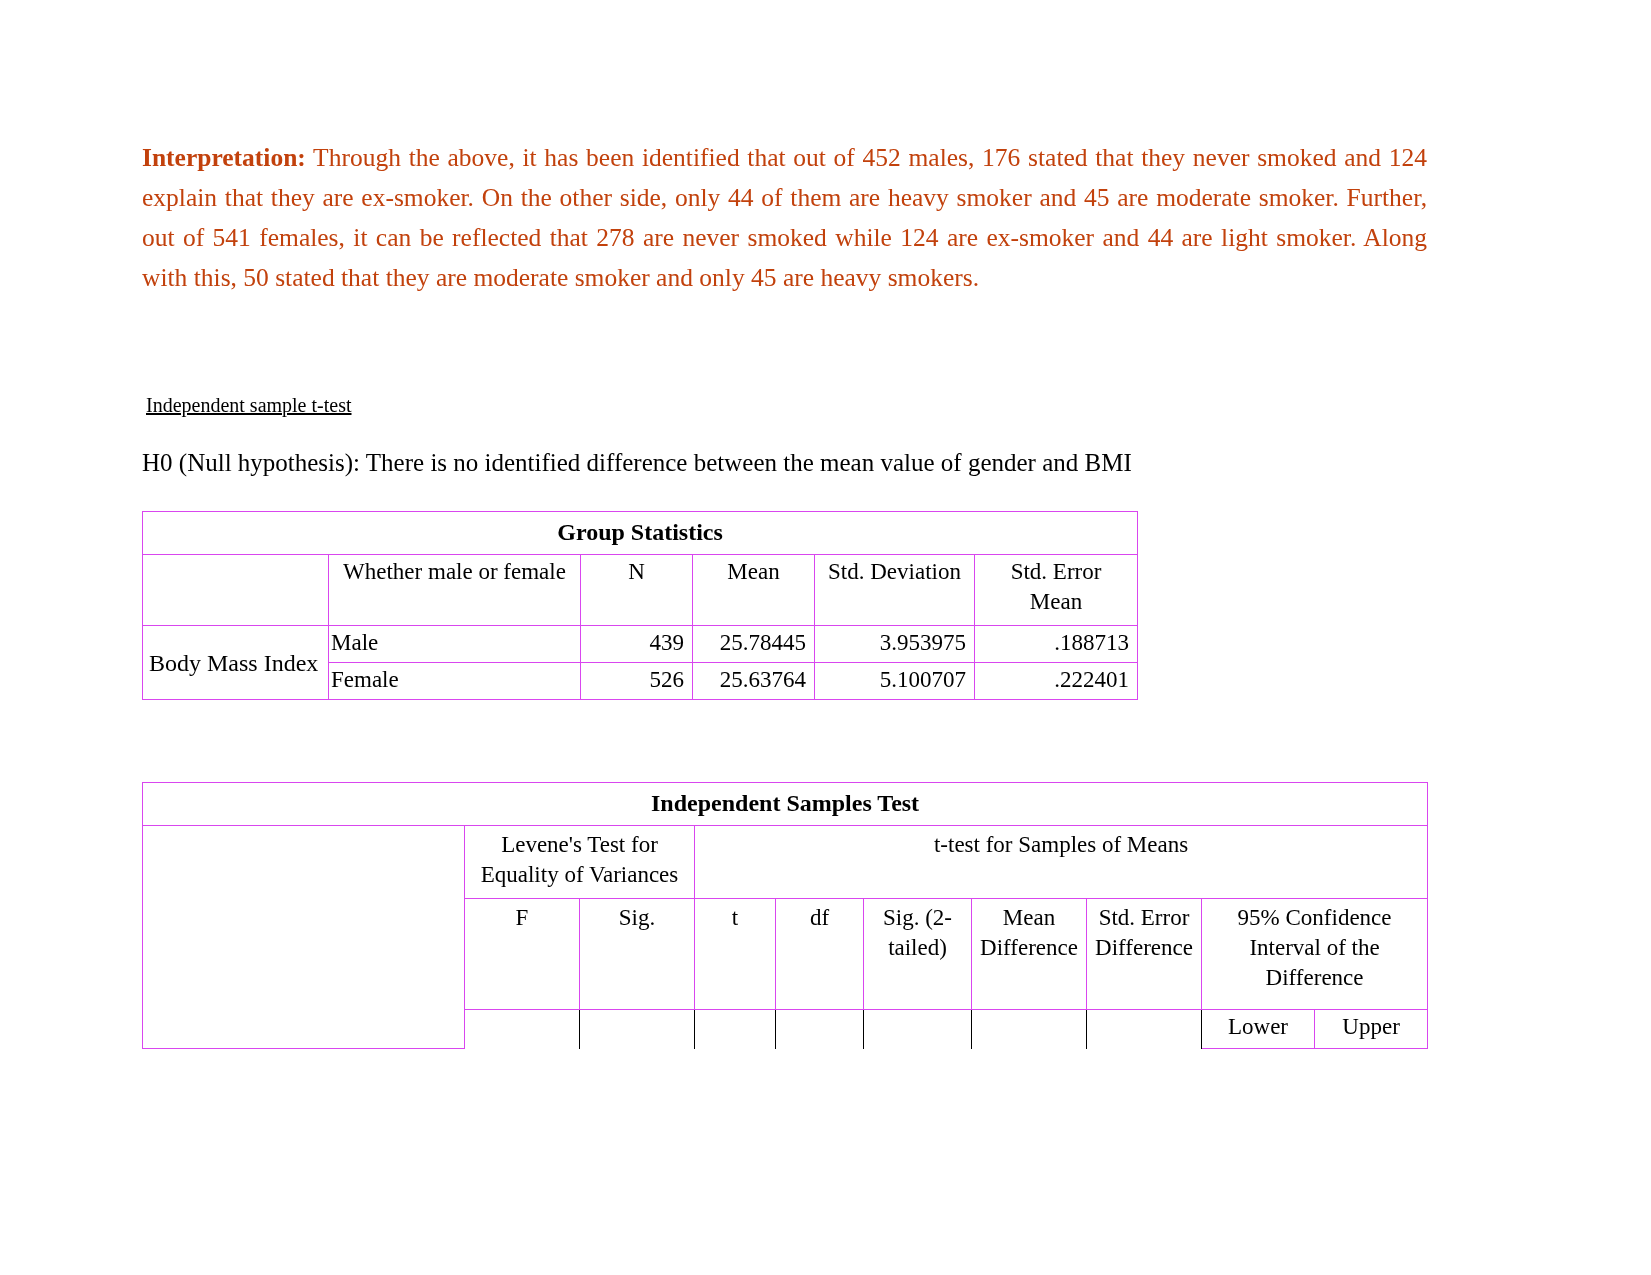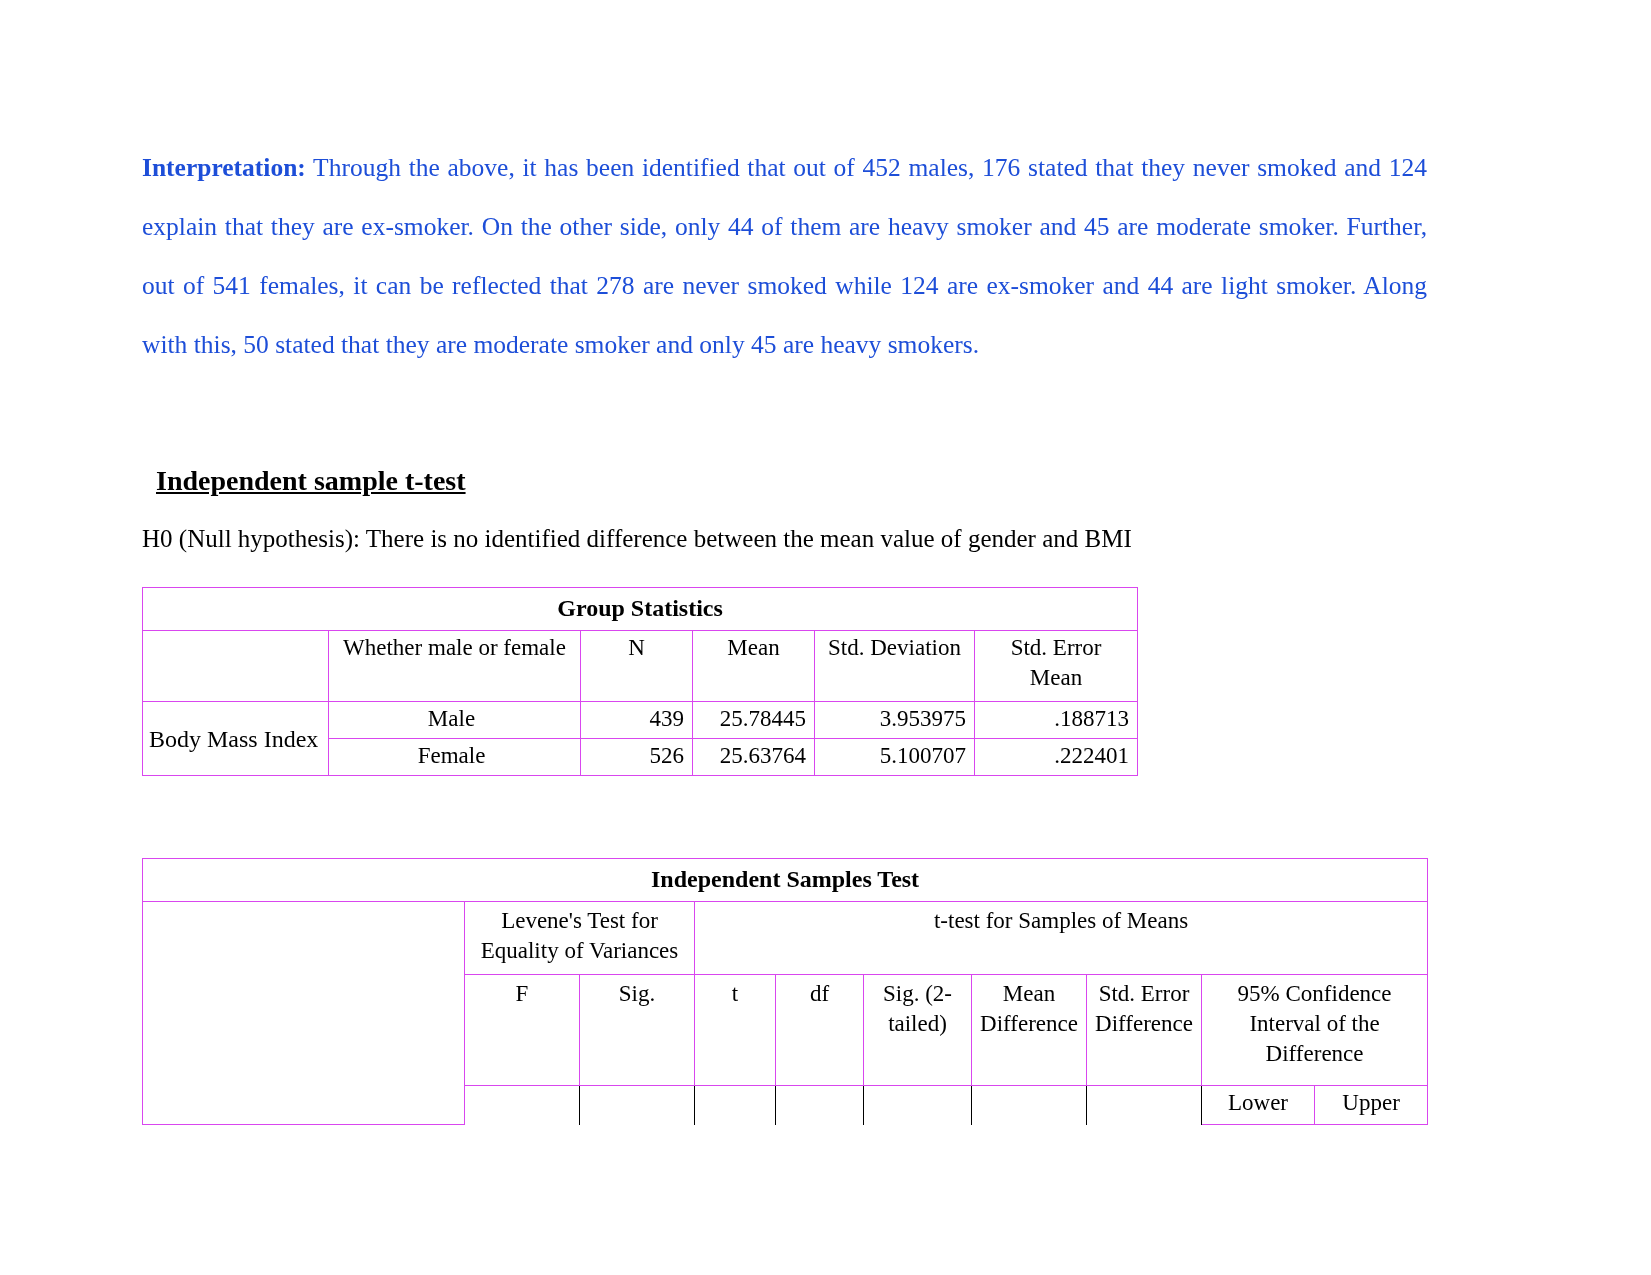--- a/index.html
+++ b/index.html
@@ -25,37 +25,37 @@
   }
   .content {
     position: absolute;
     left: 142px;
     top: 138px;
     width: 1285px;
   }
 
   
   .interp {
-    color: #1d4ed8;
+    color: #c2410c;
     font-size: 25.5px;
-    line-height: 59px;
+    line-height: 40px;
     text-align: justify;
     text-justify: inter-word;
     margin: 0 0 6px 0;
   }
   .interp b {
     font-weight: bold;
   }
 
   
   .section-heading {
-    font-size: 28px;
-    font-weight: bold;
+    font-size: 20px;
+    font-weight: normal;
     text-decoration: underline;
-    margin: 14px;
+    margin: 4px;
     padding: 0;
     line-height: 30px;
   }
   .heading-wrap { margin-top: 92px; }
 
   .hypo {
     font-size: 25px;
     line-height: 32px;
     margin: 0;
     padding: 0;
@@ -98,21 +98,21 @@
     text-align: center;
     vertical-align: top;
     height: 66px;
   }
   #group-stats-table .datacell {
     text-align: right;
     padding-right: 8px;
     height: 32px;
   }
   #group-stats-table .groupcell {
-    text-align: center;
+    text-align: left;
     padding-left: 2px;
   }
 
   
   #ist-table {
     margin-top: 82px;
     width: 1285px;
   }
   #ist-table td {
     text-align: center;

